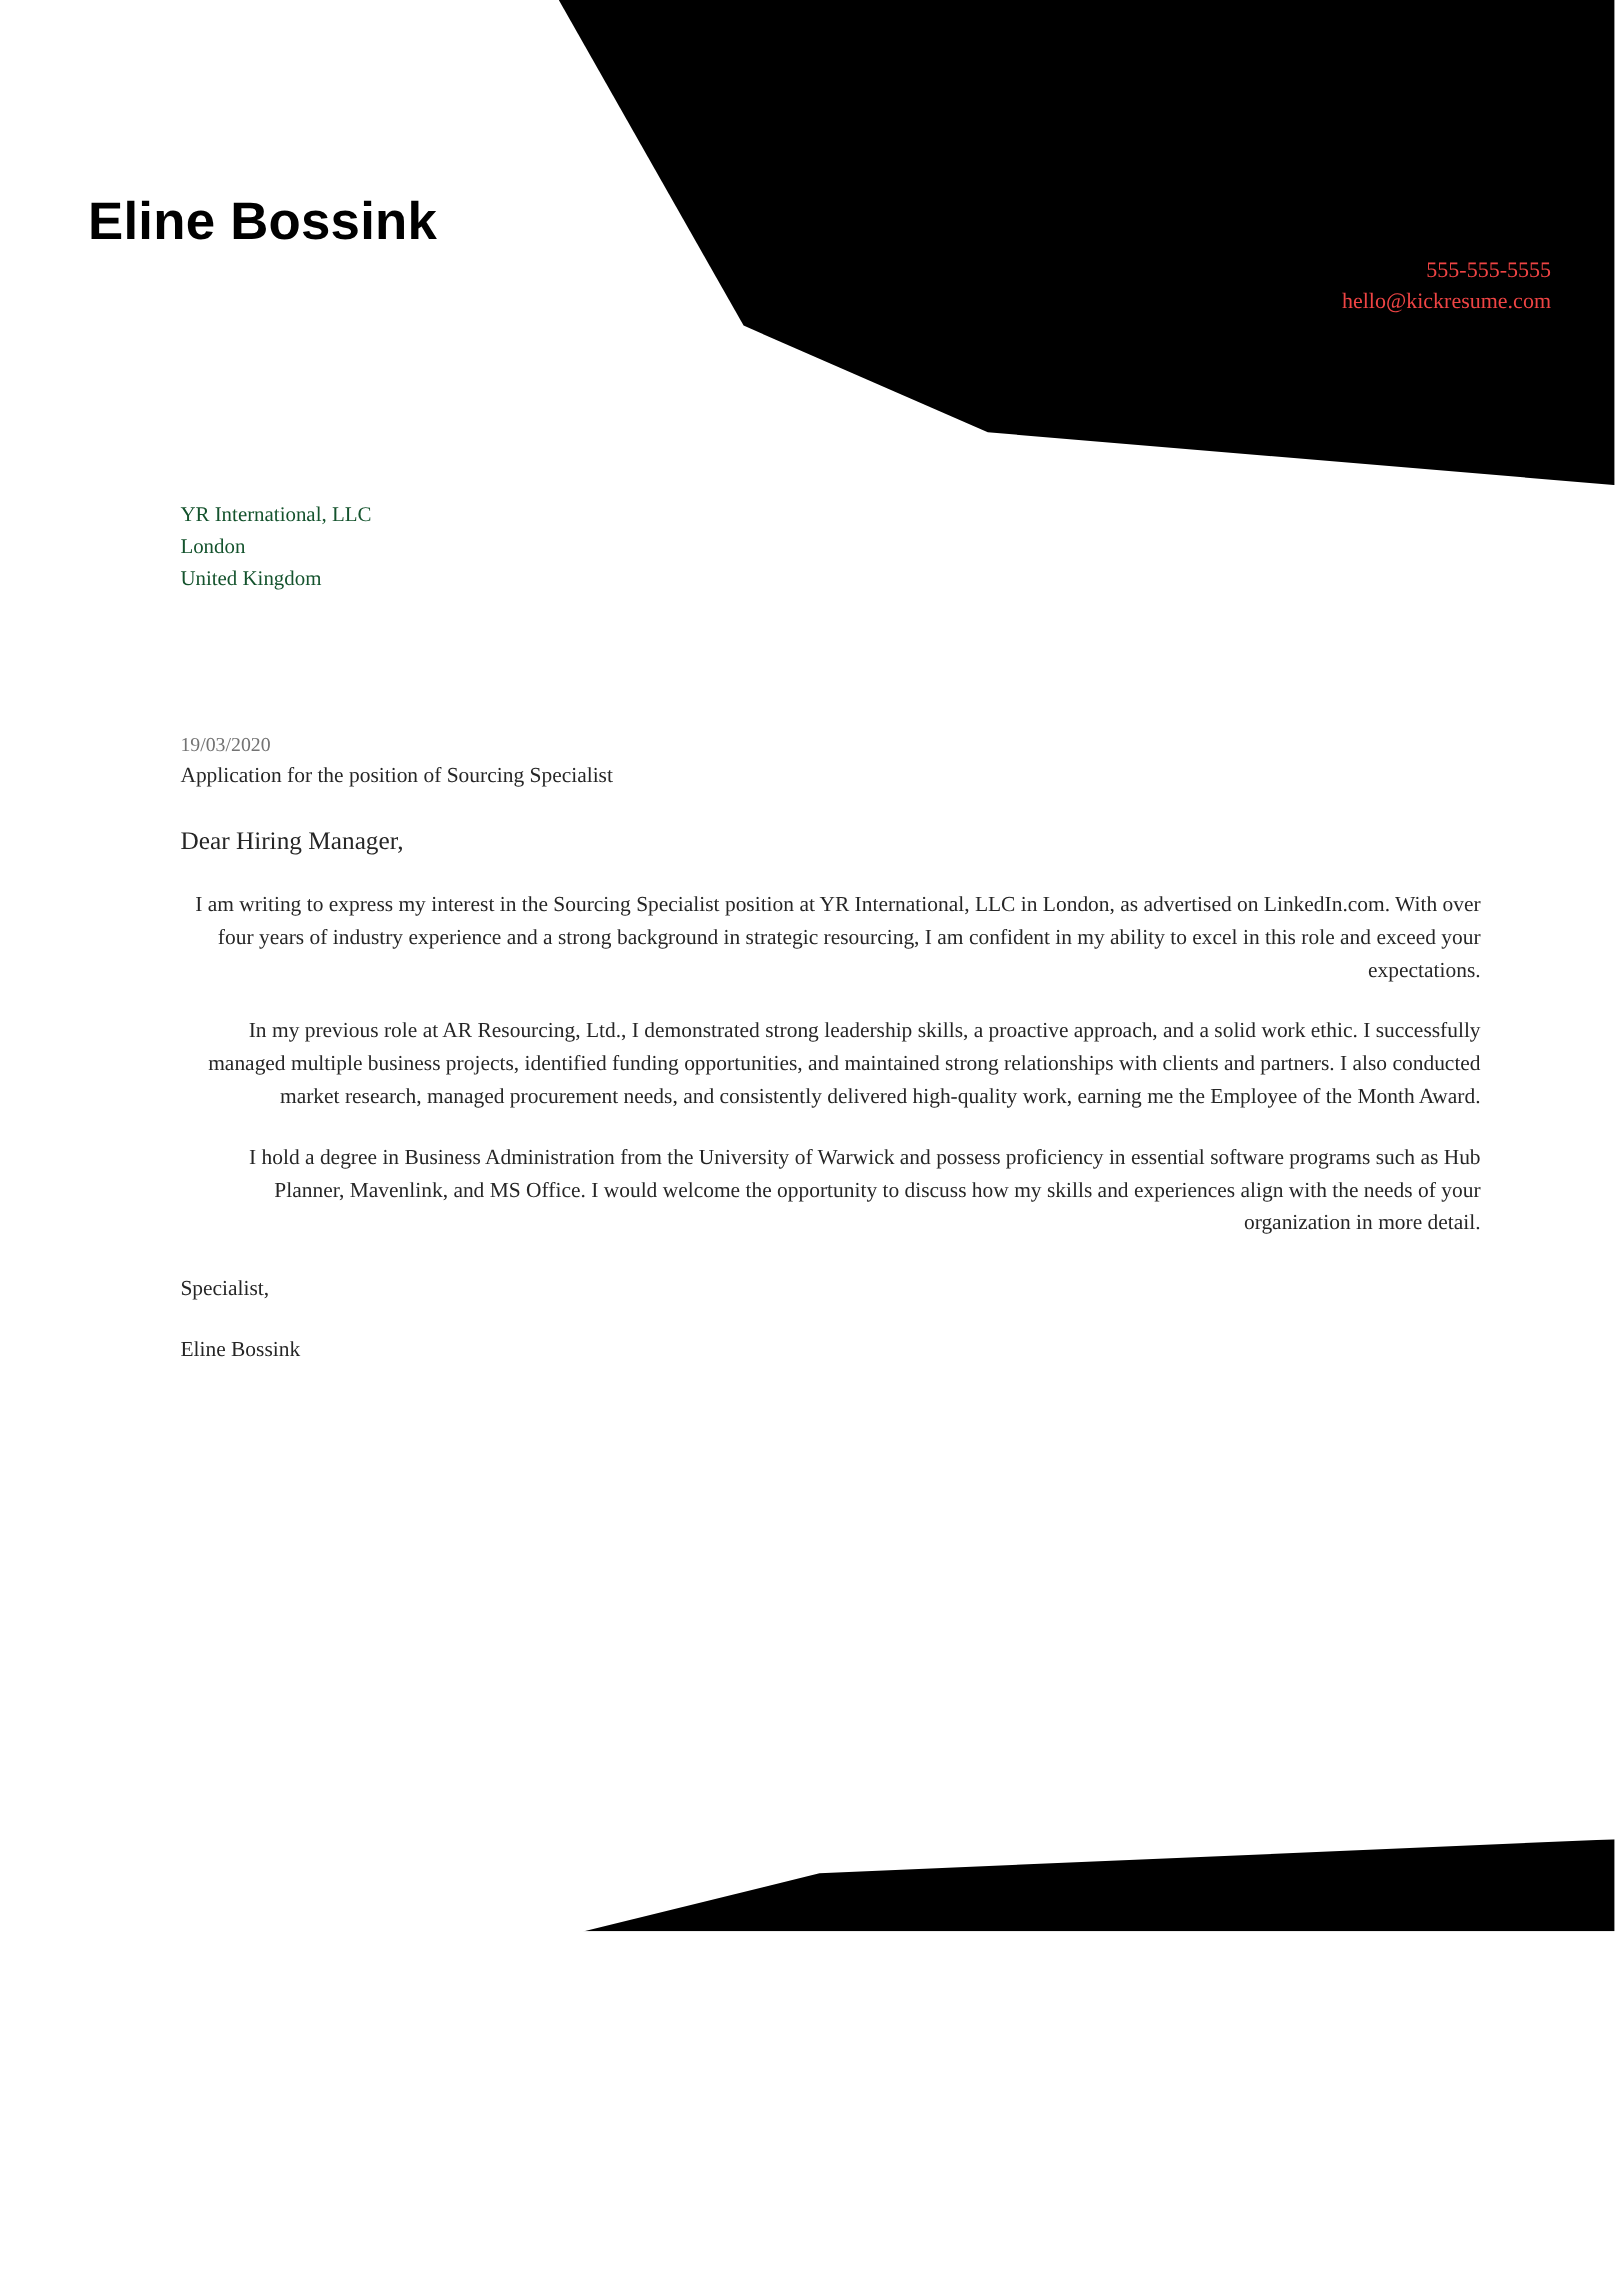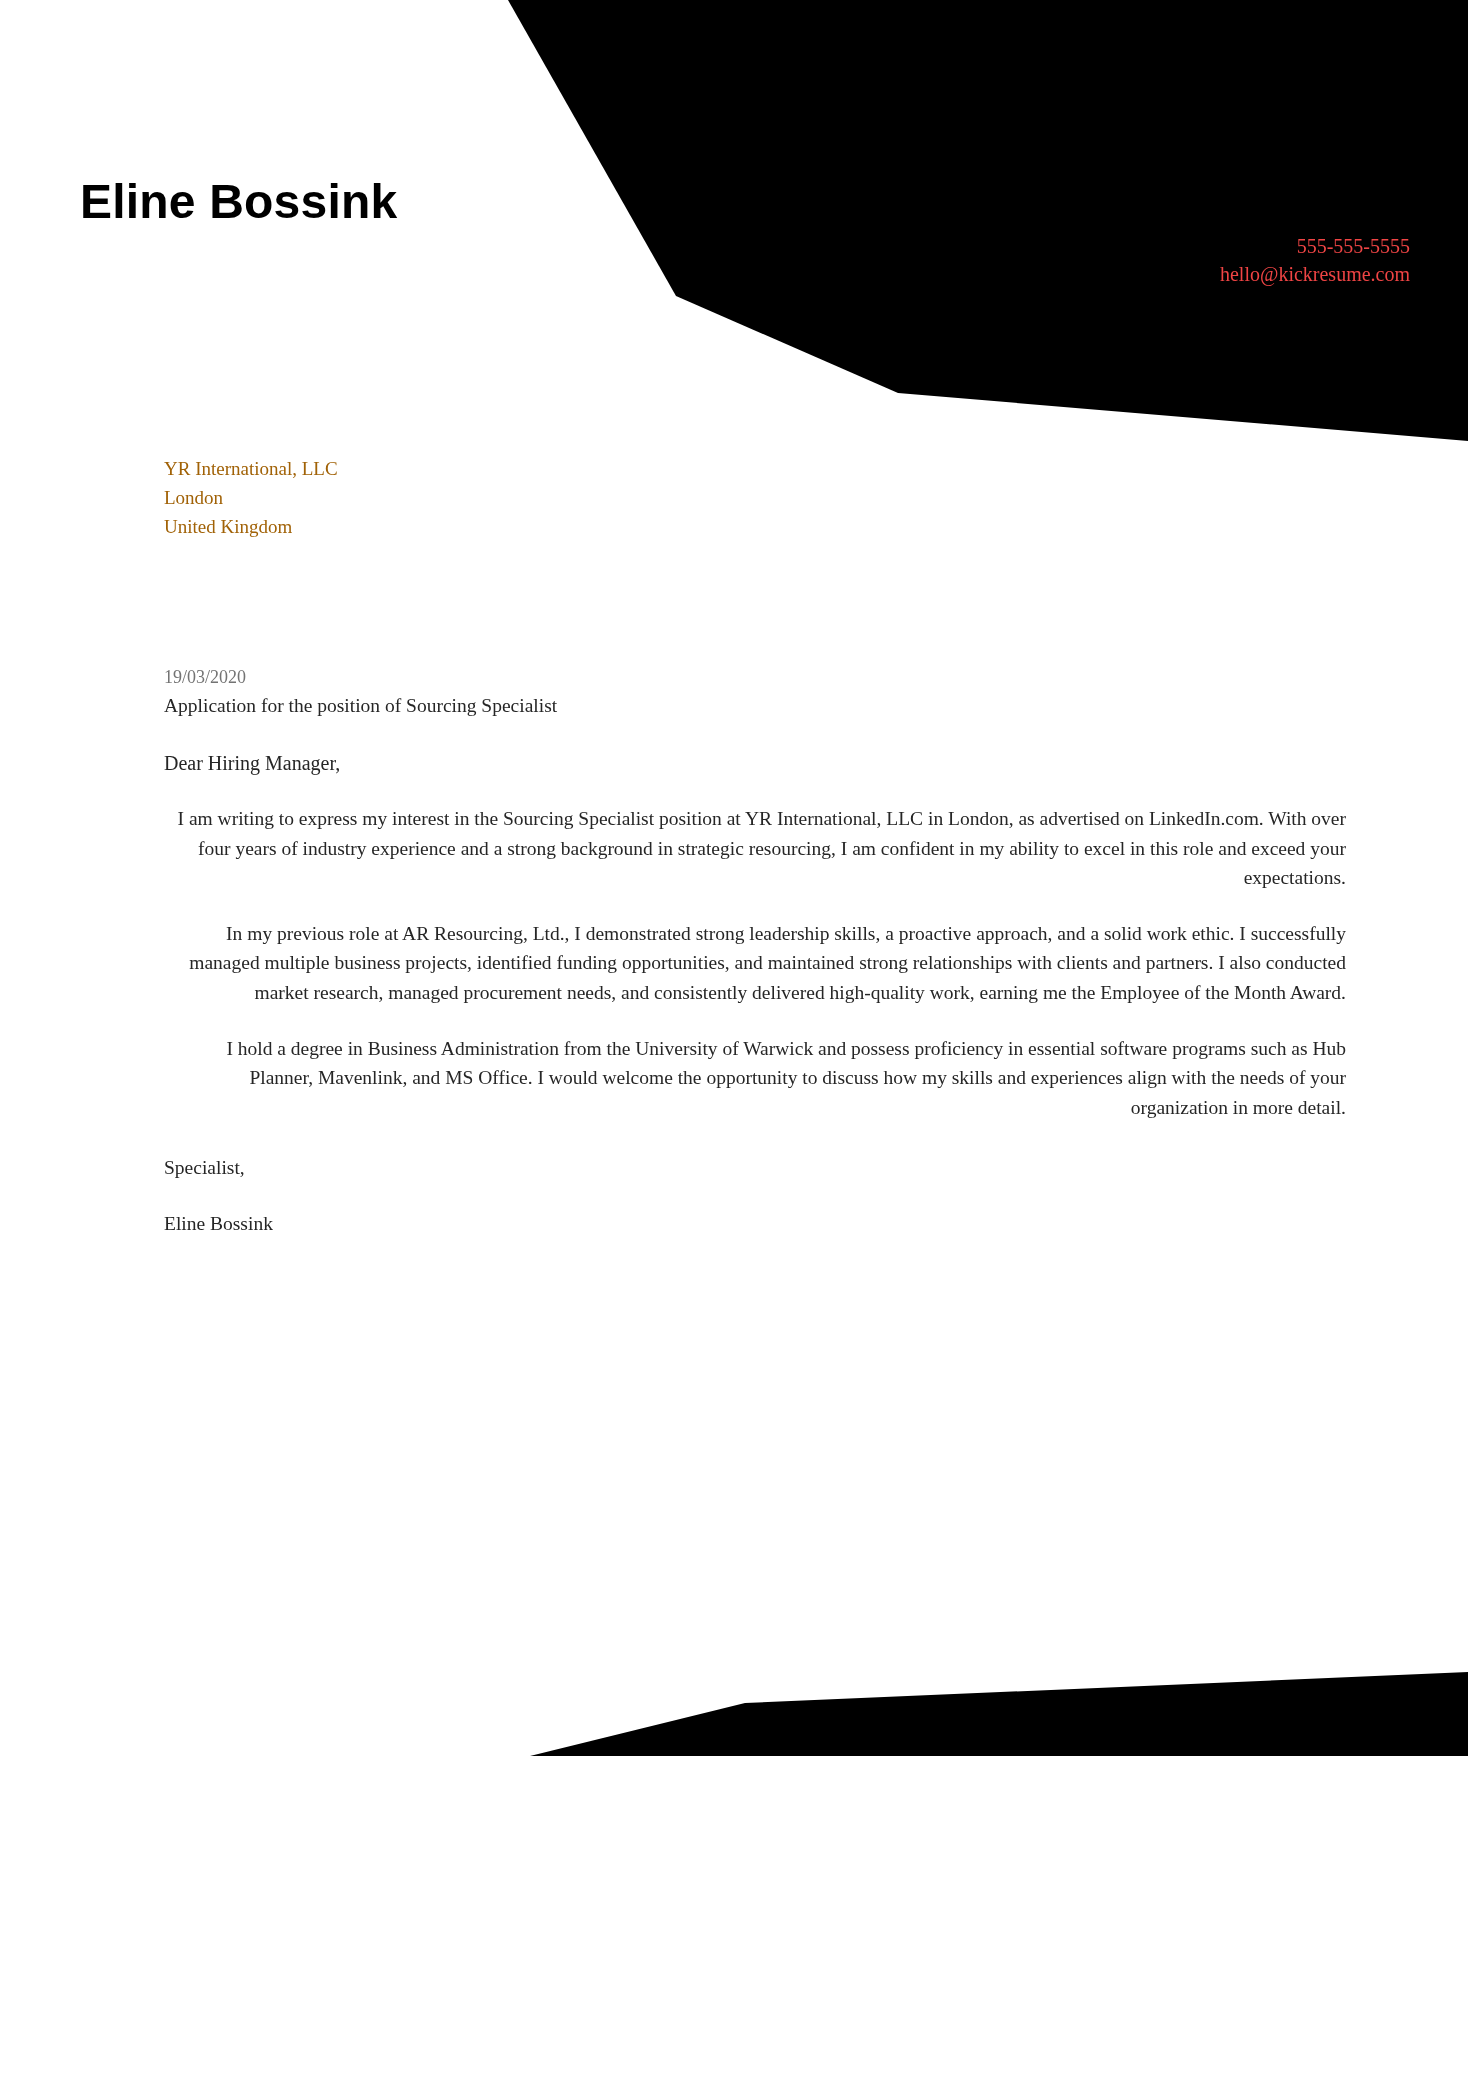--- a/index.html
+++ b/index.html
@@ -87,21 +87,21 @@
     position: absolute;
     left: 164px;
     top: 455px;
     width: 1185px;
     z-index: 2;
   }
 
   .recipient {
     font-size: 19px;
     line-height: 1.52;
-    color: #a16207;
+    color: #14532d;
   }
 
   .recipient div {
     white-space: nowrap;
   }
 
   .letter {
     margin-top: 122px;
   }
 
@@ -113,21 +113,21 @@
   }
 
   .subject {
     font-size: 19.5px;
     line-height: 1.5;
     color: #262626;
   }
 
   .salutation {
     margin-top: 28px;
-    font-size: 20px;
+    font-size: 23px;
     line-height: 1.5;
     color: #262626;
   }
 
   .para {
     margin-top: 26px;
     font-size: 19.5px;
     line-height: 1.52;
     color: #262626;
     max-width: 1182px;

